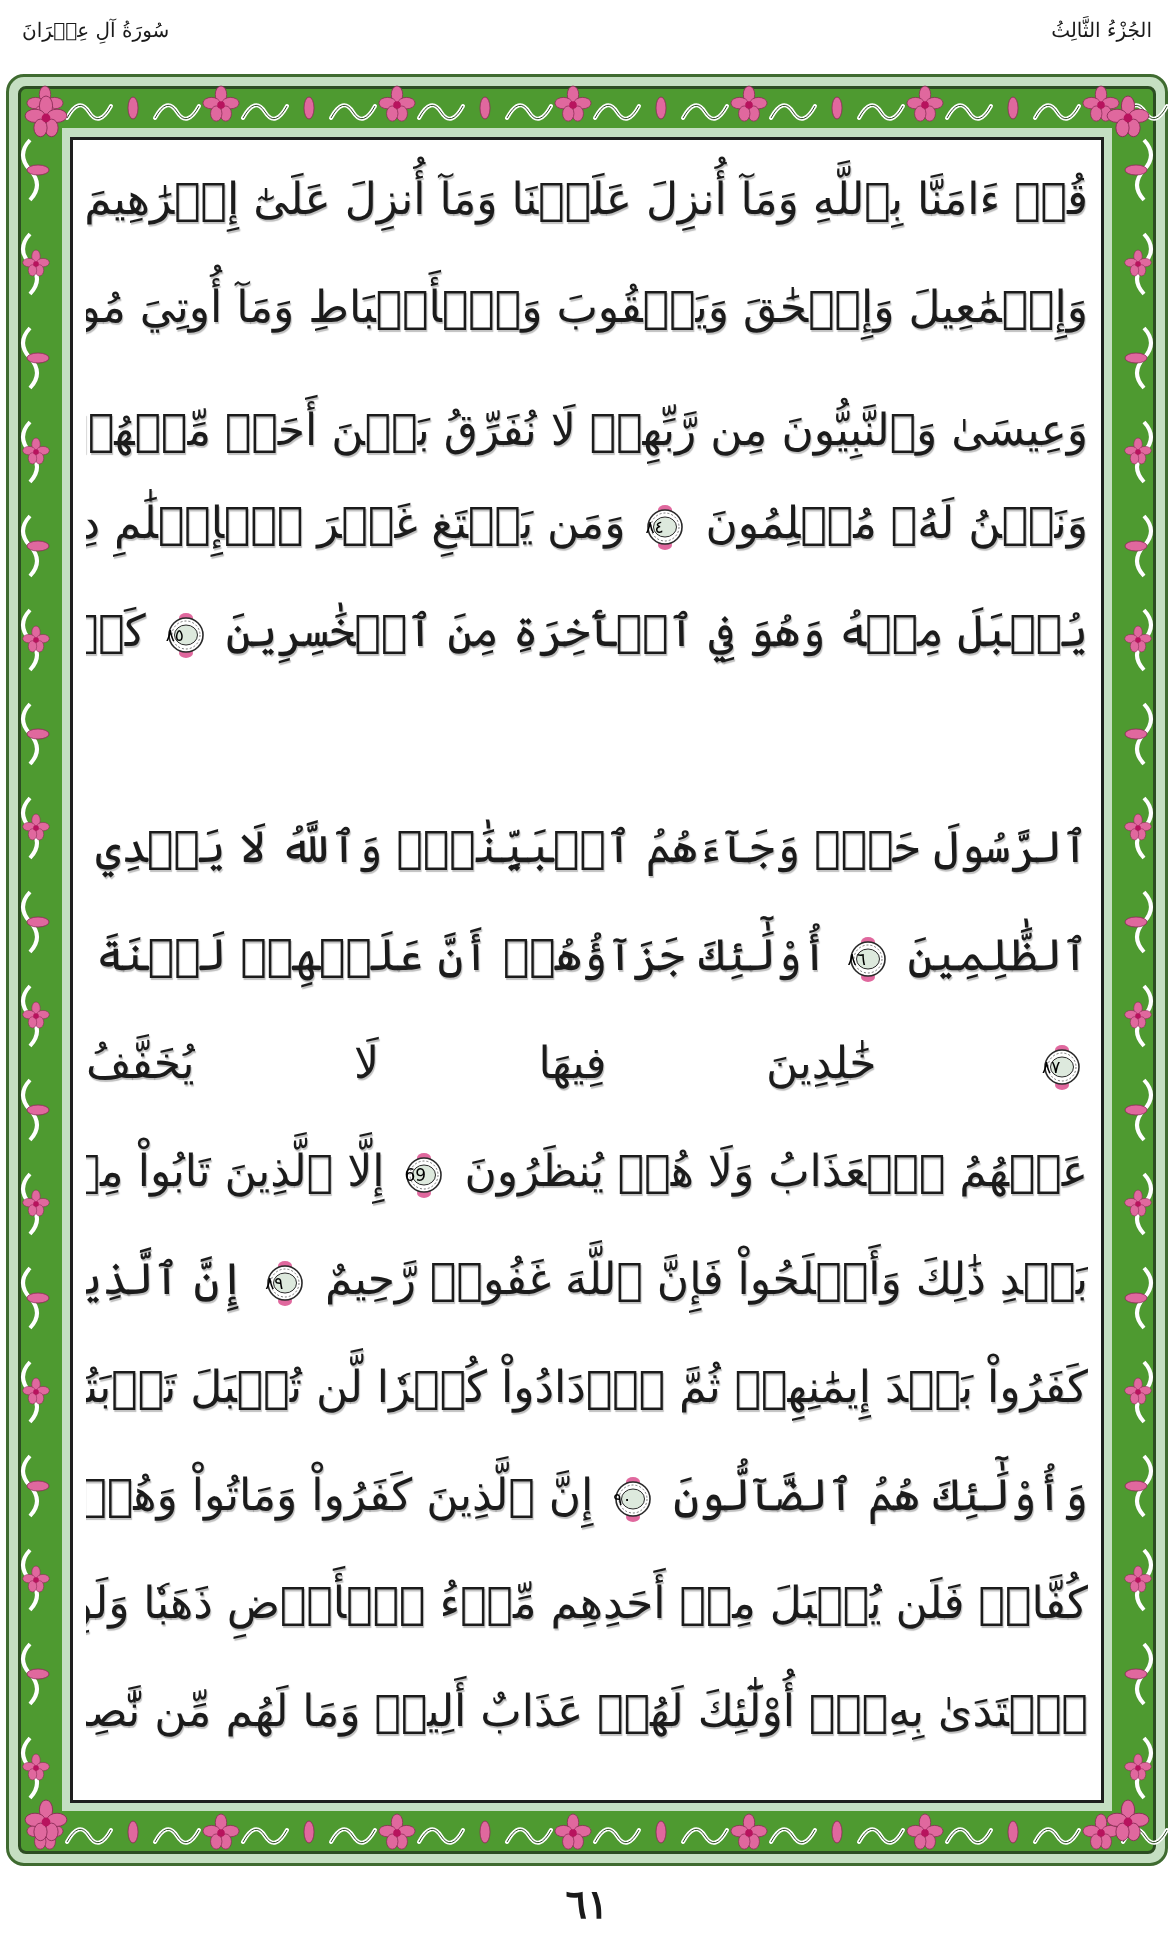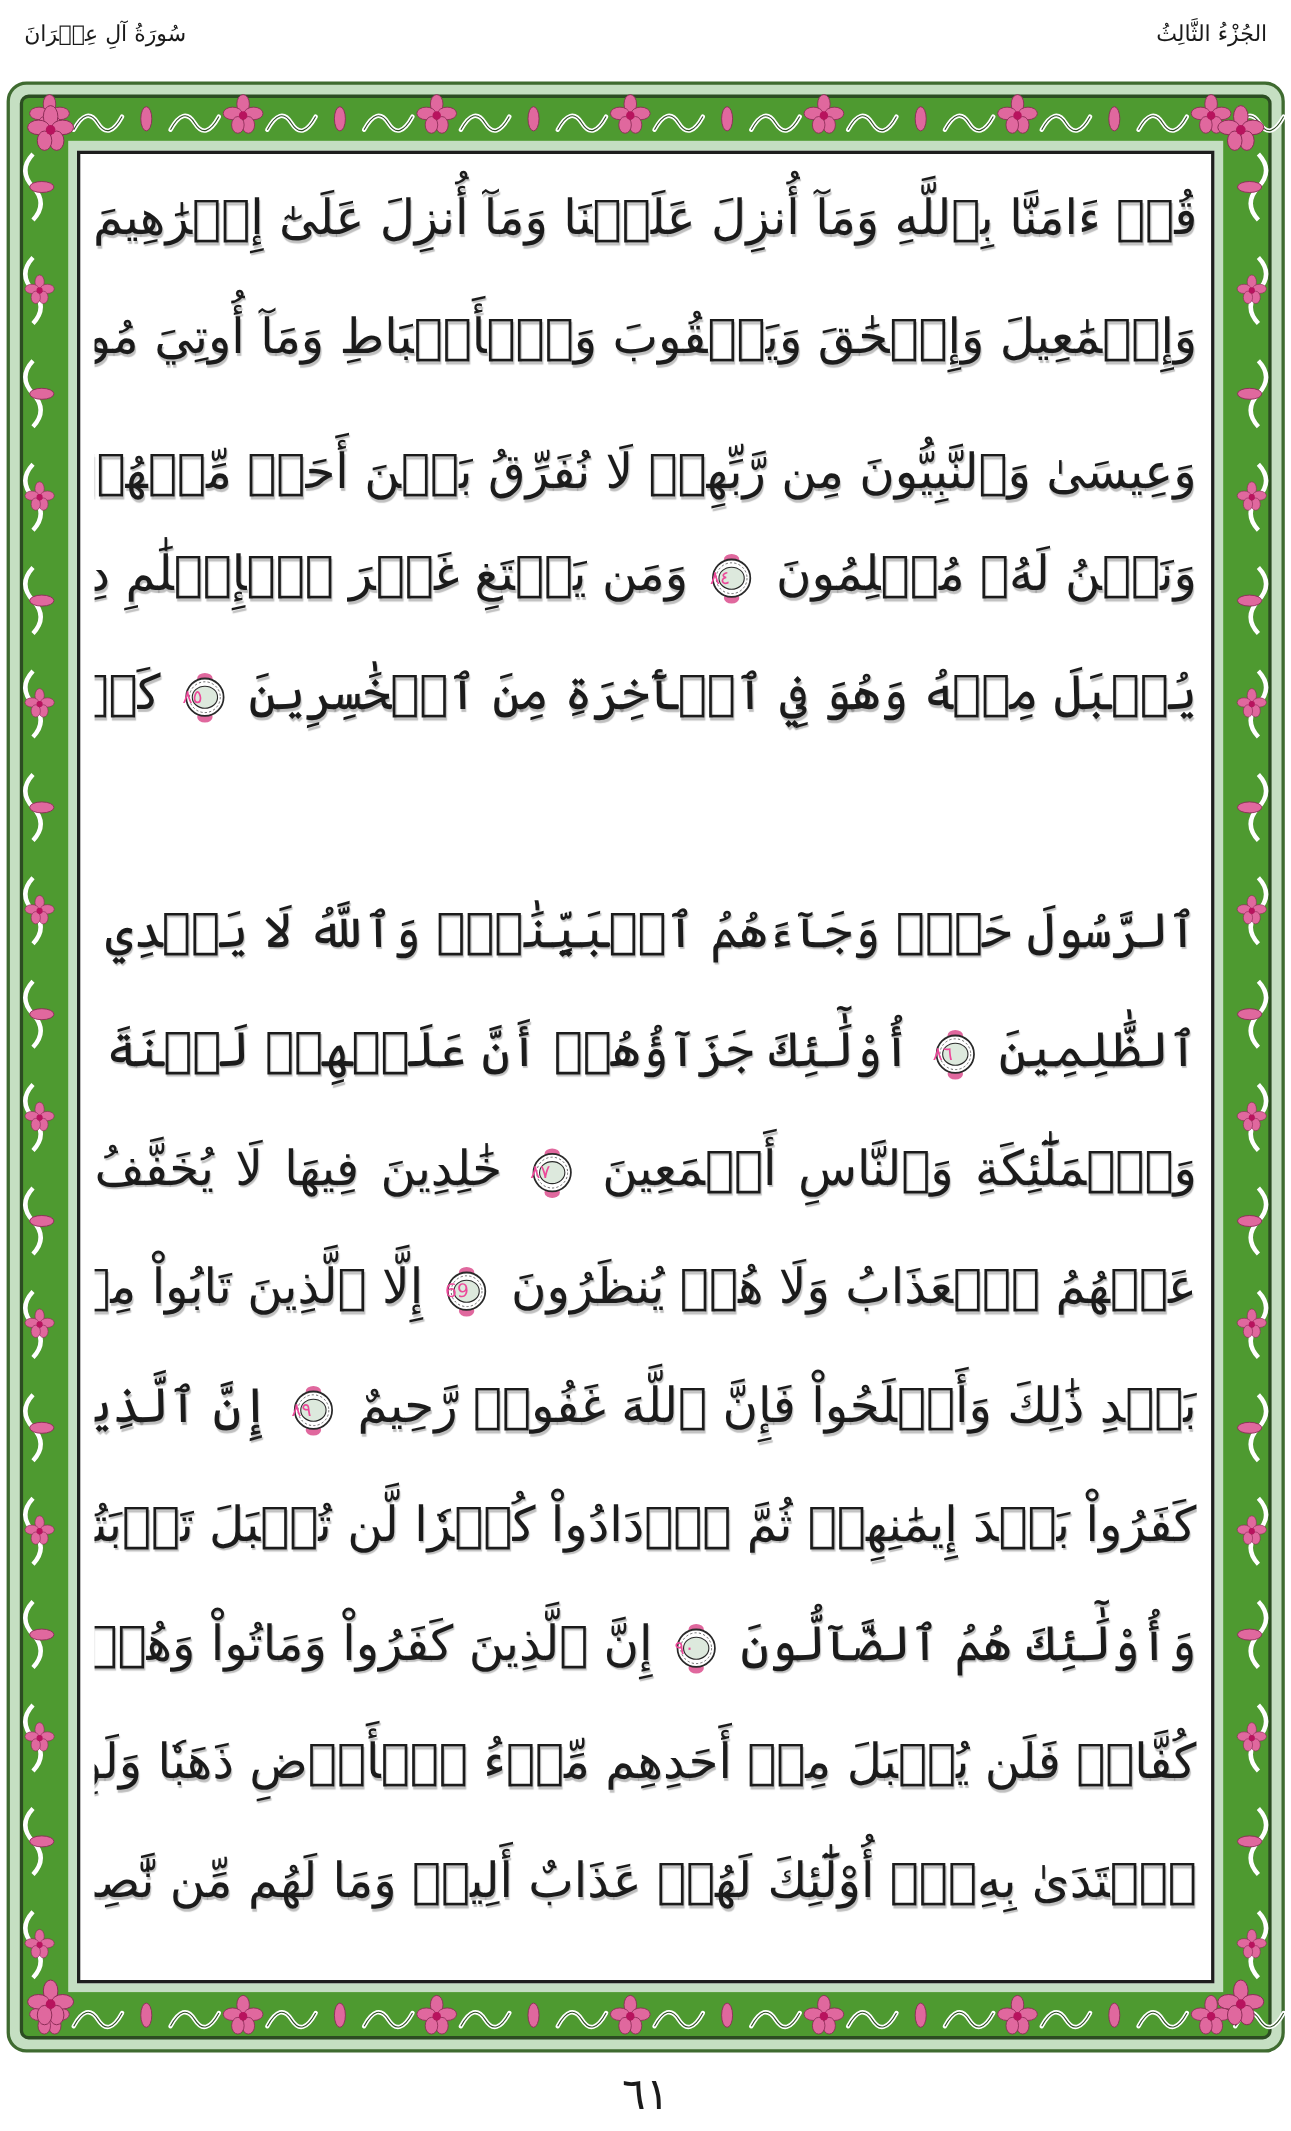--- a/index.html
+++ b/index.html
@@ -31,24 +31,24 @@
           text-align:justify; text-align-last:justify;
           font-family:"DejaVu Serif", serif; font-size:44px; line-height:98px;
           color:#1b1b1b; white-space:nowrap; overflow:hidden;
           text-shadow:1px 2px 1px rgba(0,0,0,0.25); }
 
   .ayah { display:inline-block; position:relative; width:40px; height:52px;
           vertical-align:middle; margin:0 6px; direction:ltr; text-shadow:none; }
   .ayah svg { position:absolute; left:0; top:0; }
   .ayah-num { position:absolute; left:0; top:13px; width:40px; text-align:left;
               font-family:"DejaVu Sans", sans-serif; font-size:17px; line-height:26px;
-              color:#ec4899; }
+              color:#000000; }
 
   .page-num { position:absolute; left:537px; top:1876px; width:100px; text-align:center;
-              font-family:"DejaVu Serif", serif; font-size:40px; color:#1a1a1a; line-height:56px; }
+              font-family:"DejaVu Serif", serif; font-size:40px; color:#1a1a1a; line-height:56px;font-weight:bold; }
 </style>
 </head>
 <body>
 
 <div class="header">
   <div class="hdr-text hdr-right">الجُزْءُ الثَّالِثُ</div>
   <div class="hdr-text hdr-left">سُورَةُ آلِ عِمۡرَانَ</div>
 </div>
 
 <div class="frame-outer"></div>
@@ -487,21 +487,21 @@
         </svg><span class="ayah-num">٨٥</span></span><span> كَيۡفَ </span></div>
     <div class="line" style="top: 648px;"><span> ٱلرَّسُولَ حَقّٞ وَجَآءَهُمُ ٱلۡبَيِّنَٰتُۚ وَٱللَّهُ لَا يَهۡدِي ٱلۡقَوۡمَ </span></div>
     <div class="line" style="top: 756px;"><span> ٱلظَّٰلِمِينَ </span><span class="ayah"><svg width="40" height="52" viewBox="0 0 40 52">
           <ellipse cx="20" cy="9" rx="7" ry="5" fill="#e0689e"></ellipse>
           <circle cx="20" cy="11" r="2.2" fill="#4a8f2a"></circle>
           <ellipse cx="20" cy="44" rx="7" ry="5" fill="#e0689e"></ellipse>
           <ellipse cx="20" cy="26" rx="17" ry="17" fill="#ffffff" stroke="#2a2a2a" stroke-width="1.6"></ellipse>
           <ellipse cx="20" cy="26" rx="14" ry="14" fill="none" stroke="#555" stroke-width="0.8" stroke-dasharray="2 2"></ellipse>
           <ellipse cx="20" cy="26" rx="11.5" ry="10" fill="#dde9dd" stroke="#2a2a2a" stroke-width="1"></ellipse>
         </svg><span class="ayah-num">٨٦</span></span><span> أُوْلَٰٓئِكَ جَزَآؤُهُمۡ أَنَّ عَلَيۡهِمۡ لَعۡنَةَ ٱللَّهِ </span></div>
-    <div class="line" style="top: 864px;"><span> وَٱلۡمَلَٰٓئِكَةِ وَٱلنَّاسِ أَجۡمَعِينَ </span><span class="ayah"><svg width="40" height="52" viewBox="0 0 40 52">
+    <div class="line" style="top: 864px;"><span class="ayah"><svg width="40" height="52" viewBox="0 0 40 52">
           <ellipse cx="20" cy="9" rx="7" ry="5" fill="#e0689e"></ellipse>
           <circle cx="20" cy="11" r="2.2" fill="#4a8f2a"></circle>
           <ellipse cx="20" cy="44" rx="7" ry="5" fill="#e0689e"></ellipse>
           <ellipse cx="20" cy="26" rx="17" ry="17" fill="#ffffff" stroke="#2a2a2a" stroke-width="1.6"></ellipse>
           <ellipse cx="20" cy="26" rx="14" ry="14" fill="none" stroke="#555" stroke-width="0.8" stroke-dasharray="2 2"></ellipse>
           <ellipse cx="20" cy="26" rx="11.5" ry="10" fill="#dde9dd" stroke="#2a2a2a" stroke-width="1"></ellipse>
         </svg><span class="ayah-num">٨٧</span></span><span> خَٰلِدِينَ فِيهَا لَا يُخَفَّفُ </span></div>
     <div class="line" style="top: 972px;"><span> عَنۡهُمُ ٱلۡعَذَابُ وَلَا هُمۡ يُنظَرُونَ </span><span class="ayah"><svg width="40" height="52" viewBox="0 0 40 52">
           <ellipse cx="20" cy="9" rx="7" ry="5" fill="#e0689e"></ellipse>
           <circle cx="20" cy="11" r="2.2" fill="#4a8f2a"></circle>

